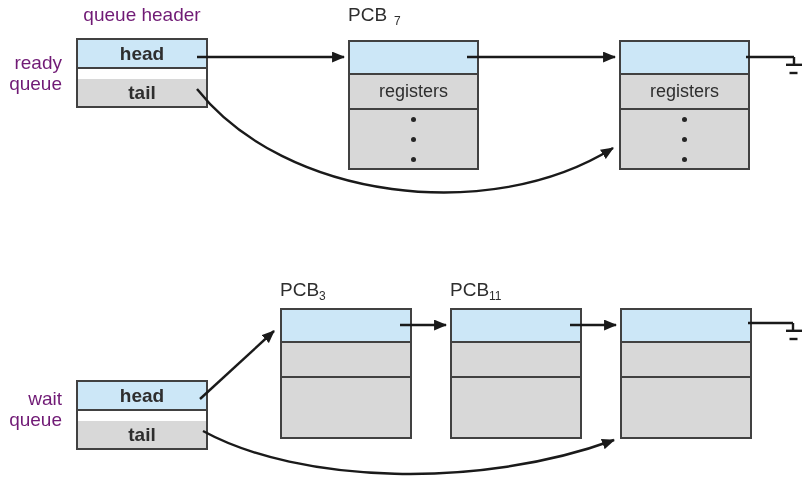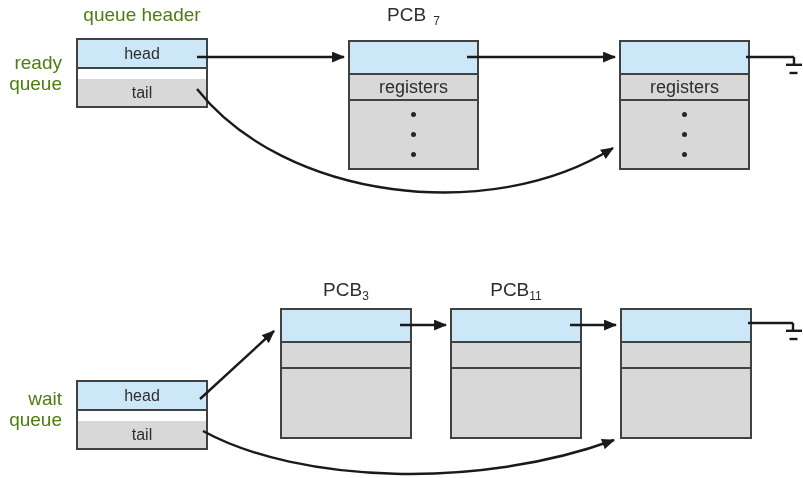--- a/index.html
+++ b/index.html
@@ -1,49 +1,49 @@
 <!DOCTYPE html>
 <html><head>
 <meta charset="utf-8">
 <style>
   html,body{margin:0;padding:0;background:#ffffff;}
   .canvas{
     position:relative;width:803px;height:478px;background:#ffffff;
     font-family:"Liberation Sans", sans-serif;color:#2e2e2e;overflow:hidden;
   }
-  .lbl{position:absolute;font-size:19px;line-height:21px;color:#4d7c0f;}
+  .lbl{position:absolute;font-size:19px;line-height:21px;color:#701a75;}
   .center{text-align:center;}
   .right{text-align:right;}
 
   
   .hdr-box{
     position:absolute;width:132px;box-sizing:border-box;
     border:2px solid #414141;display:flex;flex-direction:column;
   }
   .hdr-row{
     flex:1;display:flex;align-items:center;justify-content:center;
-    font-size:16px;box-sizing:border-box;
+    font-size:19px;box-sizing:border-box;font-weight:bold;
   }
   .row-blue{background:#cce7f7;border-bottom:2px solid #414141;}
   .row-gray{background:#d8d8d8;margin-top:10px;}
 
   
   .pcb{
     position:absolute;box-sizing:border-box;border:2px solid #414141;
     display:flex;flex-direction:column;
   }
   .prow{box-sizing:border-box;}
   .p-blue{background:#cce7f7;border-bottom:2px solid #414141;height:33px;}
-  .p-band{background:#d8d8d8;border-bottom:2px solid #414141;height:26px;
+  .p-band{background:#d8d8d8;border-bottom:2px solid #414141;height:35px;
           display:flex;align-items:center;justify-content:center;font-size:18px;}
   .p-rest{background:#d8d8d8;flex:1;display:flex;flex-direction:column;
           align-items:center;justify-content:center;gap:15px;}
   .p-rest i{display:block;width:5px;height:5px;border-radius:50%;background:#262626;}
 
-  .pcb-label{position:absolute;font-size:19px;text-align:center;}
+  .pcb-label{position:absolute;font-size:19px;}
   .pcb-label .sub{font-size:12px;position:relative;top:4px;}
   .pcb-label .sub.spaced{margin-left:7px;}
 
   svg.overlay{position:absolute;left:0;top:0;pointer-events:none;z-index:5;}
 </style>
 </head>
 <body>
 
 <div class="canvas">
 

